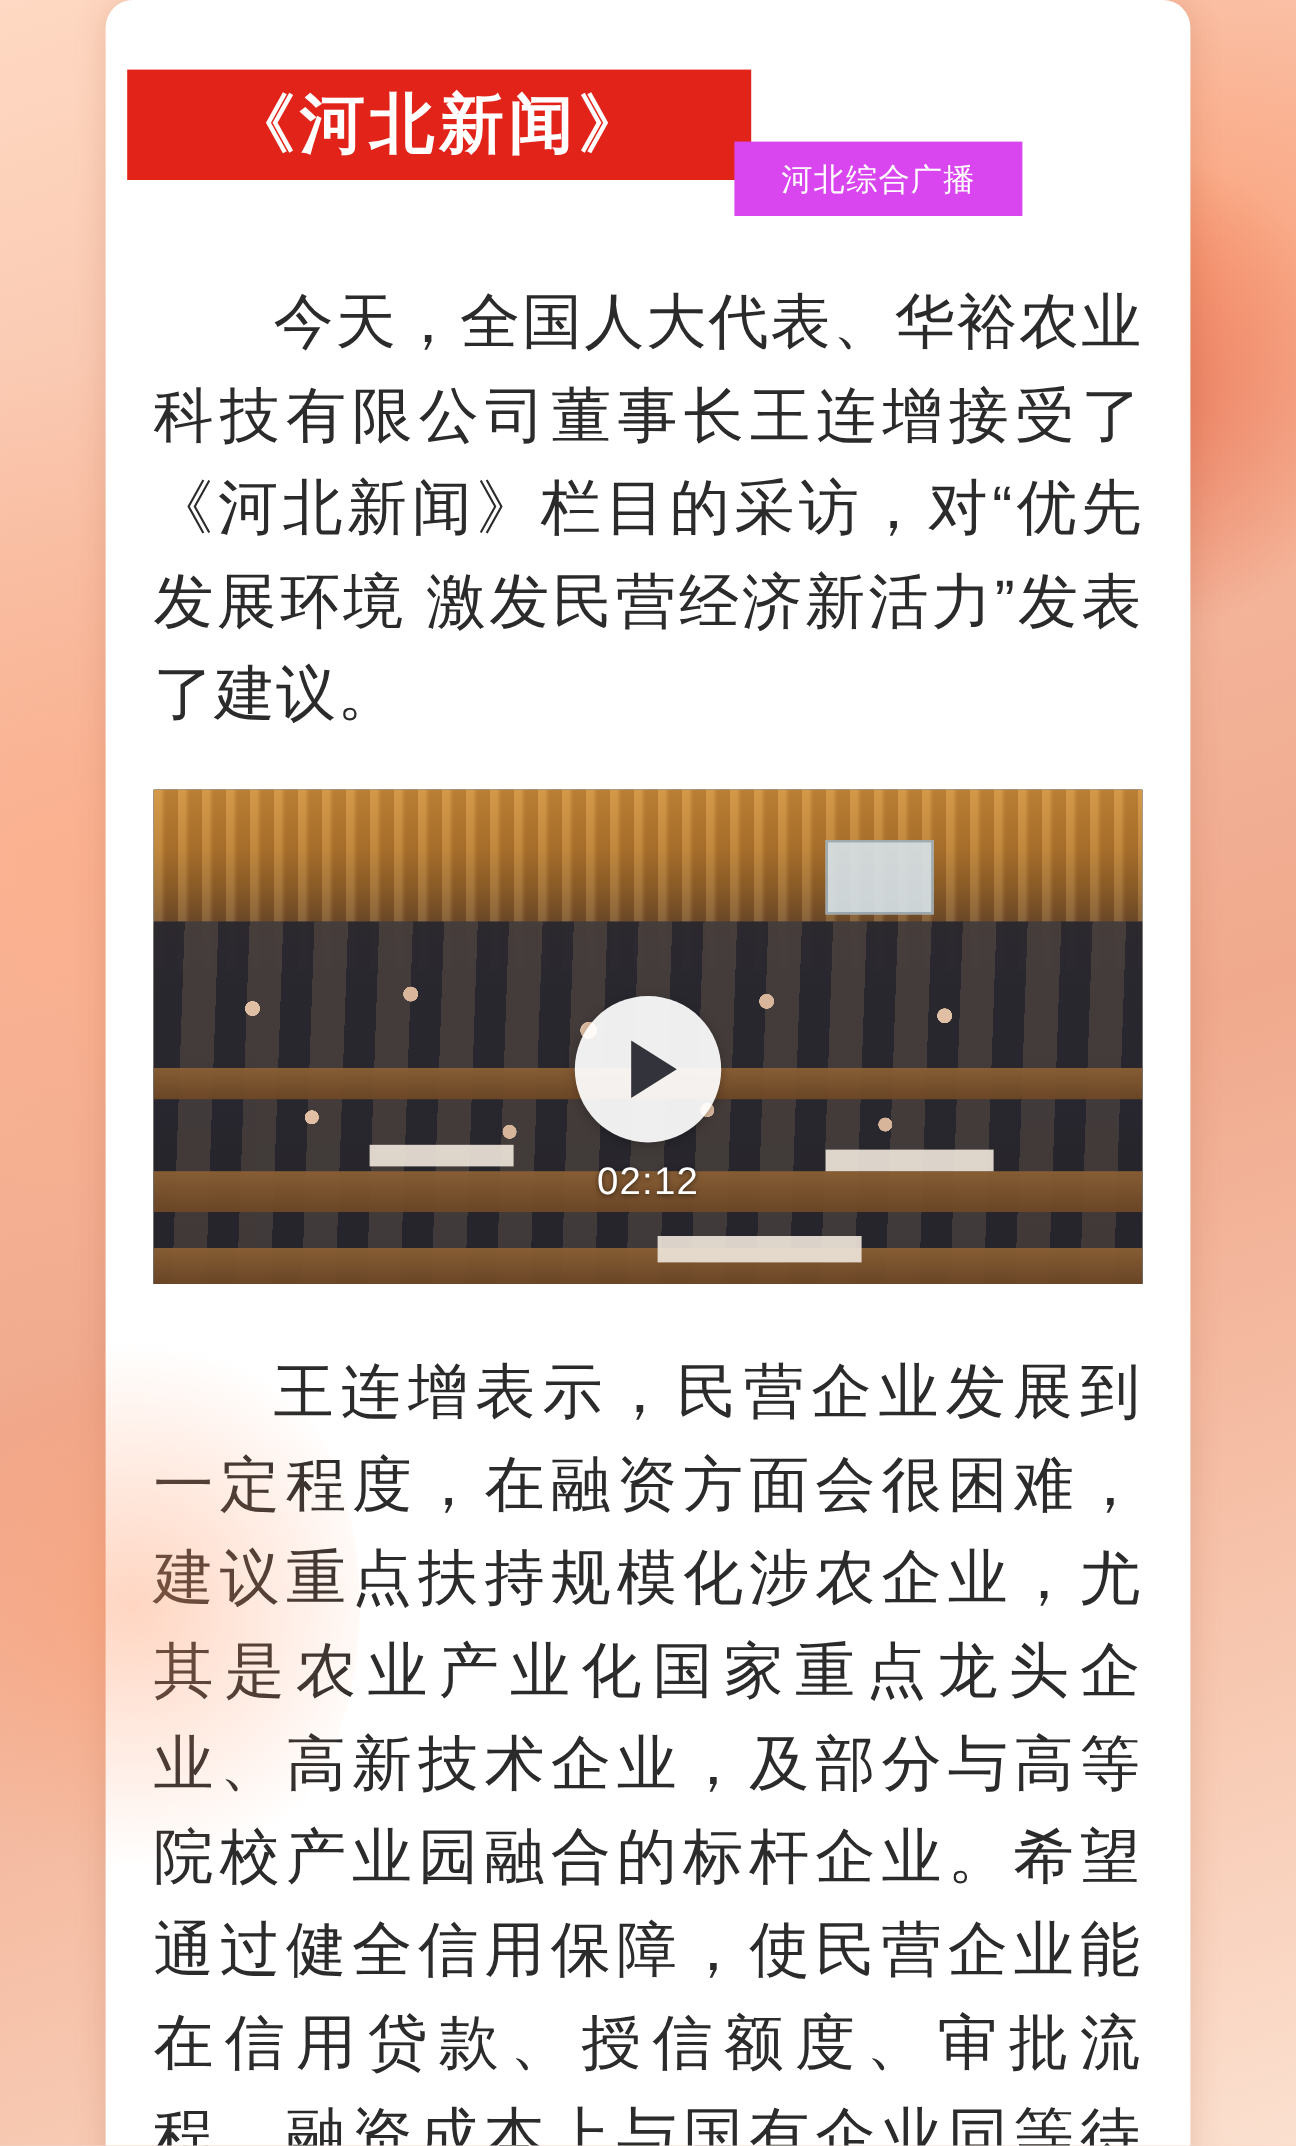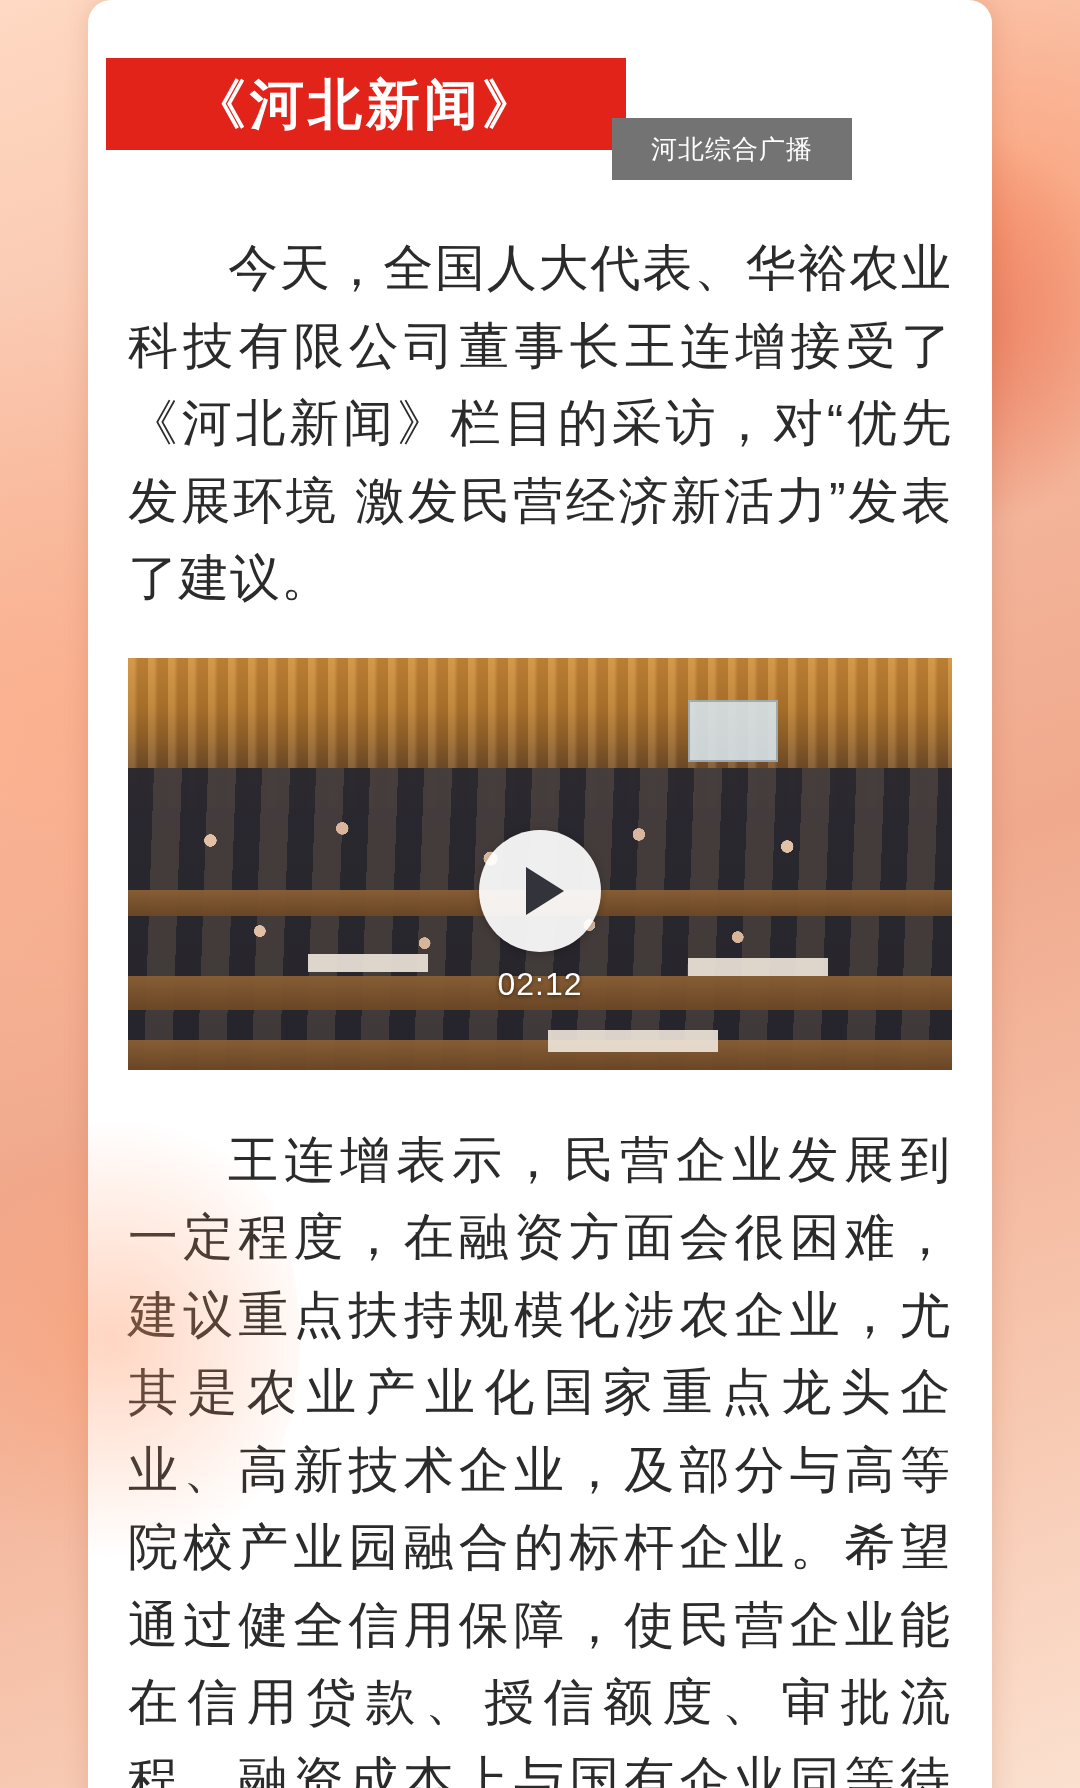--- a/index.html
+++ b/index.html
@@ -81,21 +81,21 @@
     letter-spacing: 4px;
     line-height: 1;
     white-space: nowrap;
   }
   .subtitle-banner {
     position: absolute;
     left: 524px;
     top: 118px;
     width: 240px;
     height: 62px;
-    background: #737373;
+    background: #d946ef;
     display: flex;
     align-items: center;
     justify-content: center;
   }
   .subtitle-banner .subtitle-text {
     color: #ffffff;
     font-size: 26px;
     letter-spacing: 1px;
     white-space: nowrap;
   }

